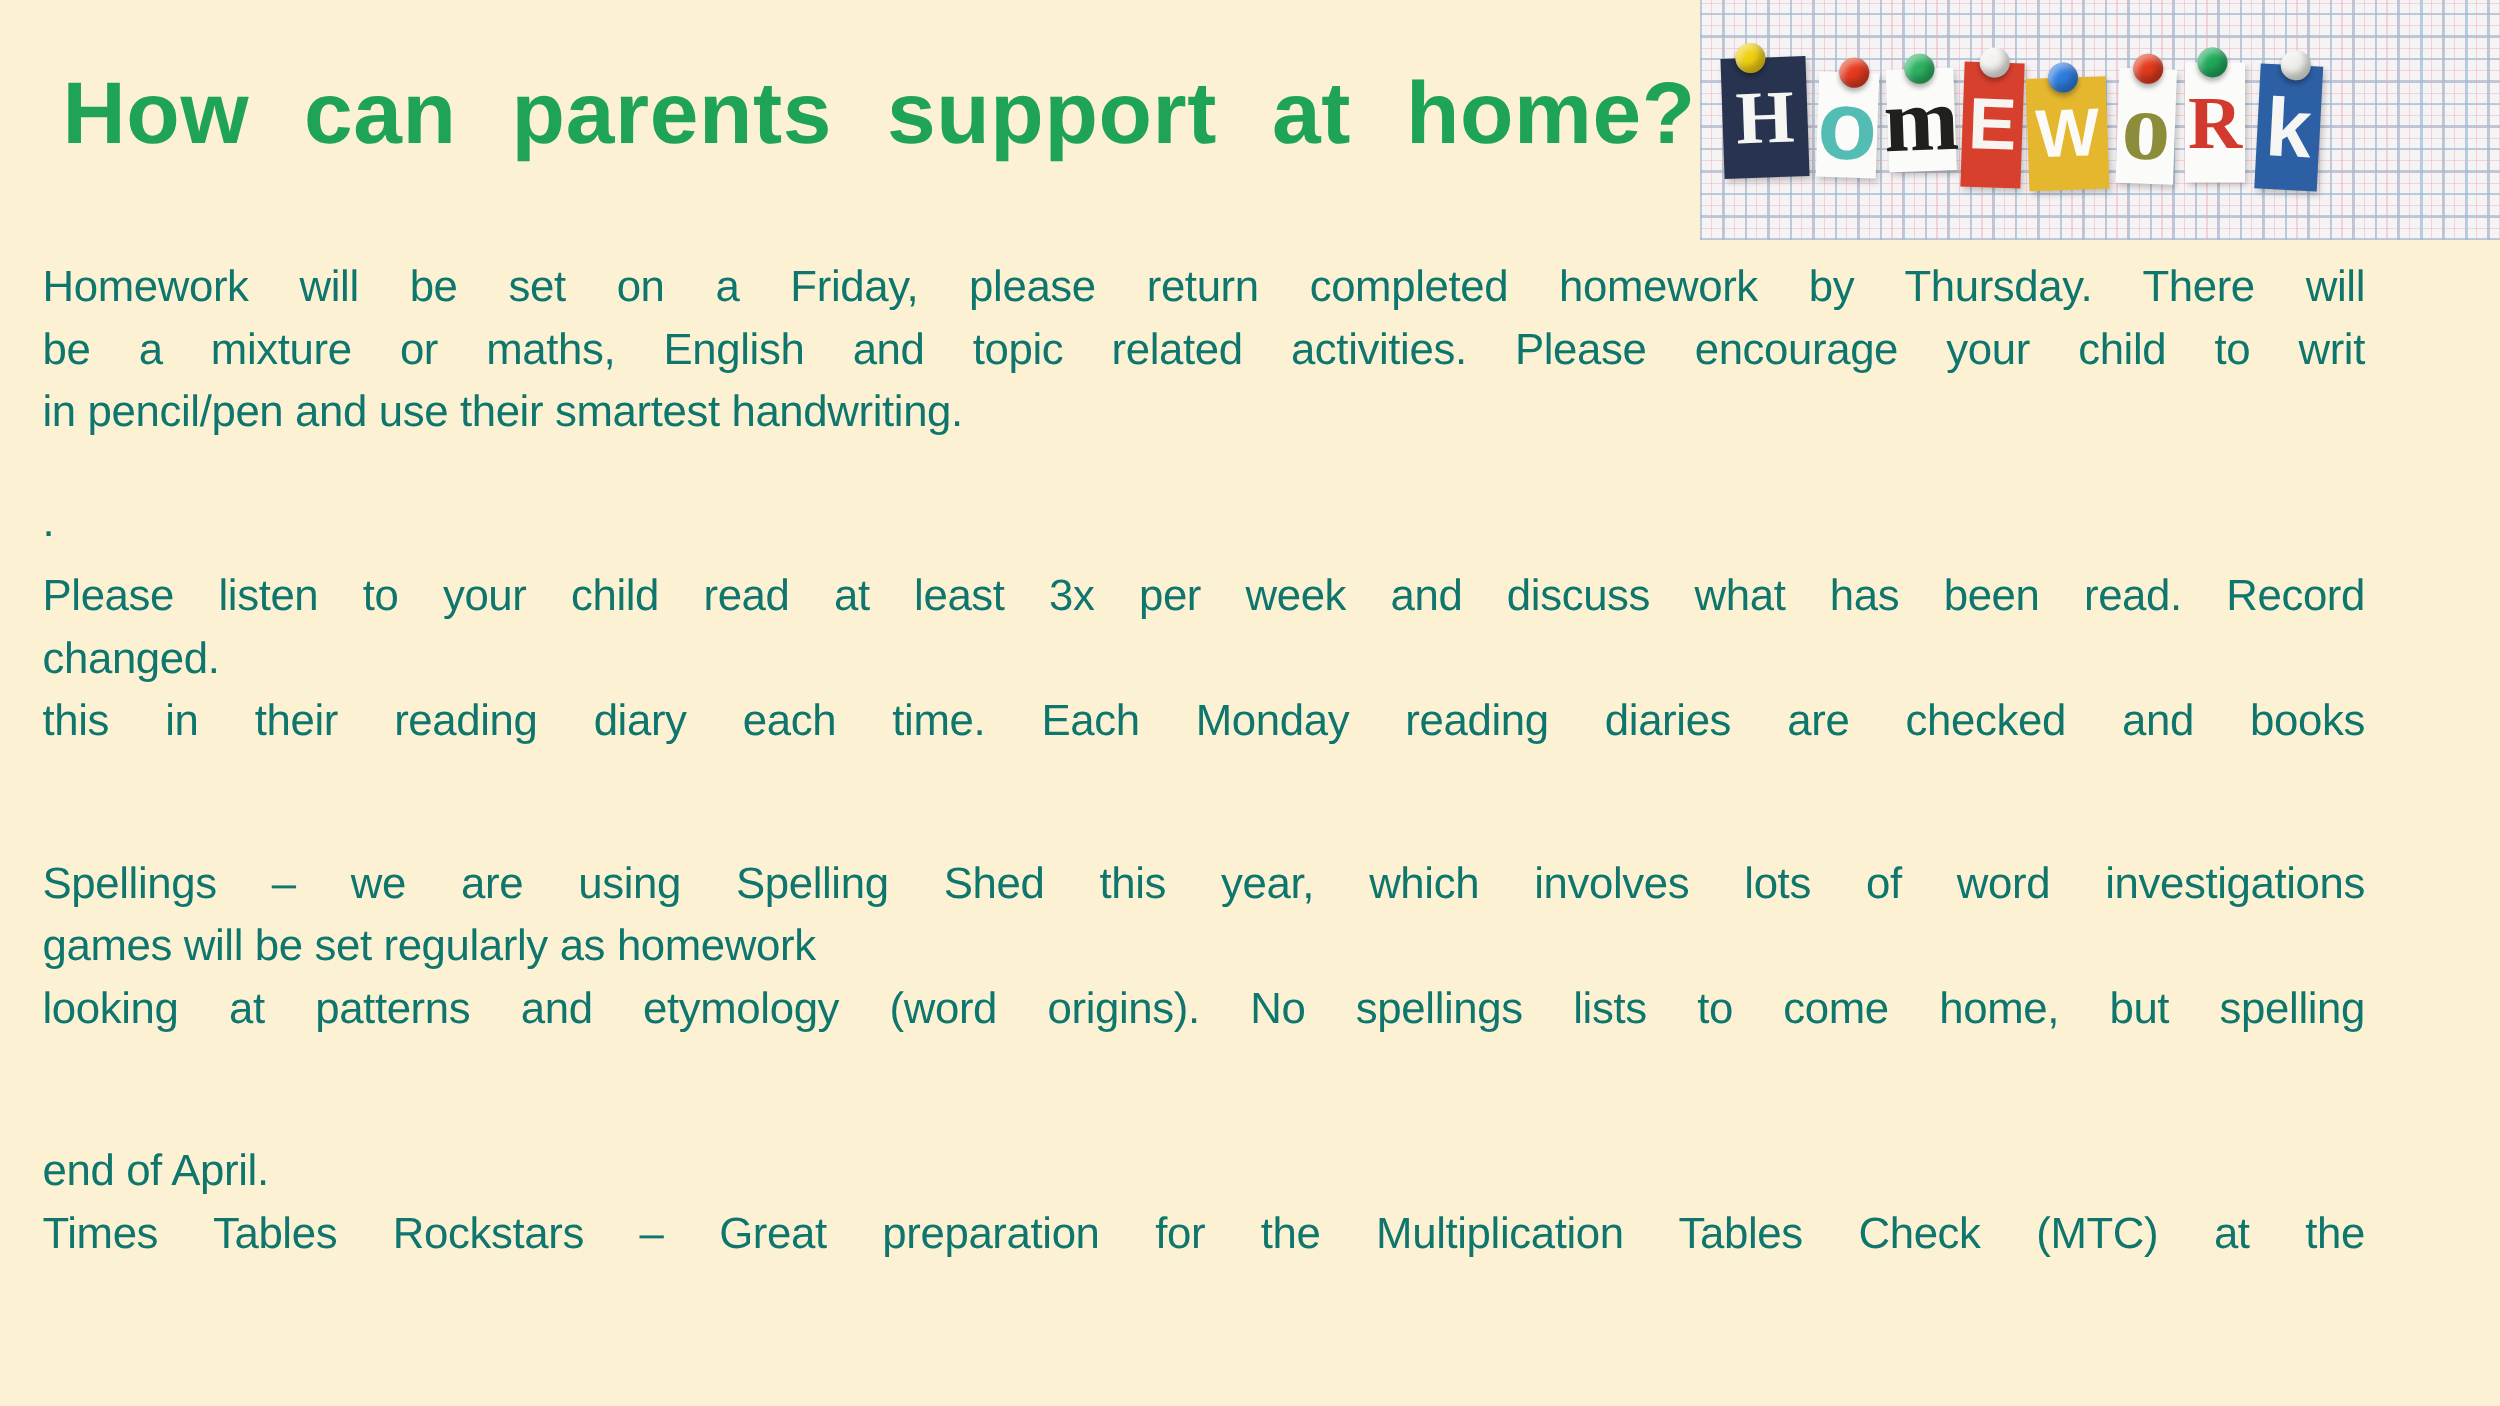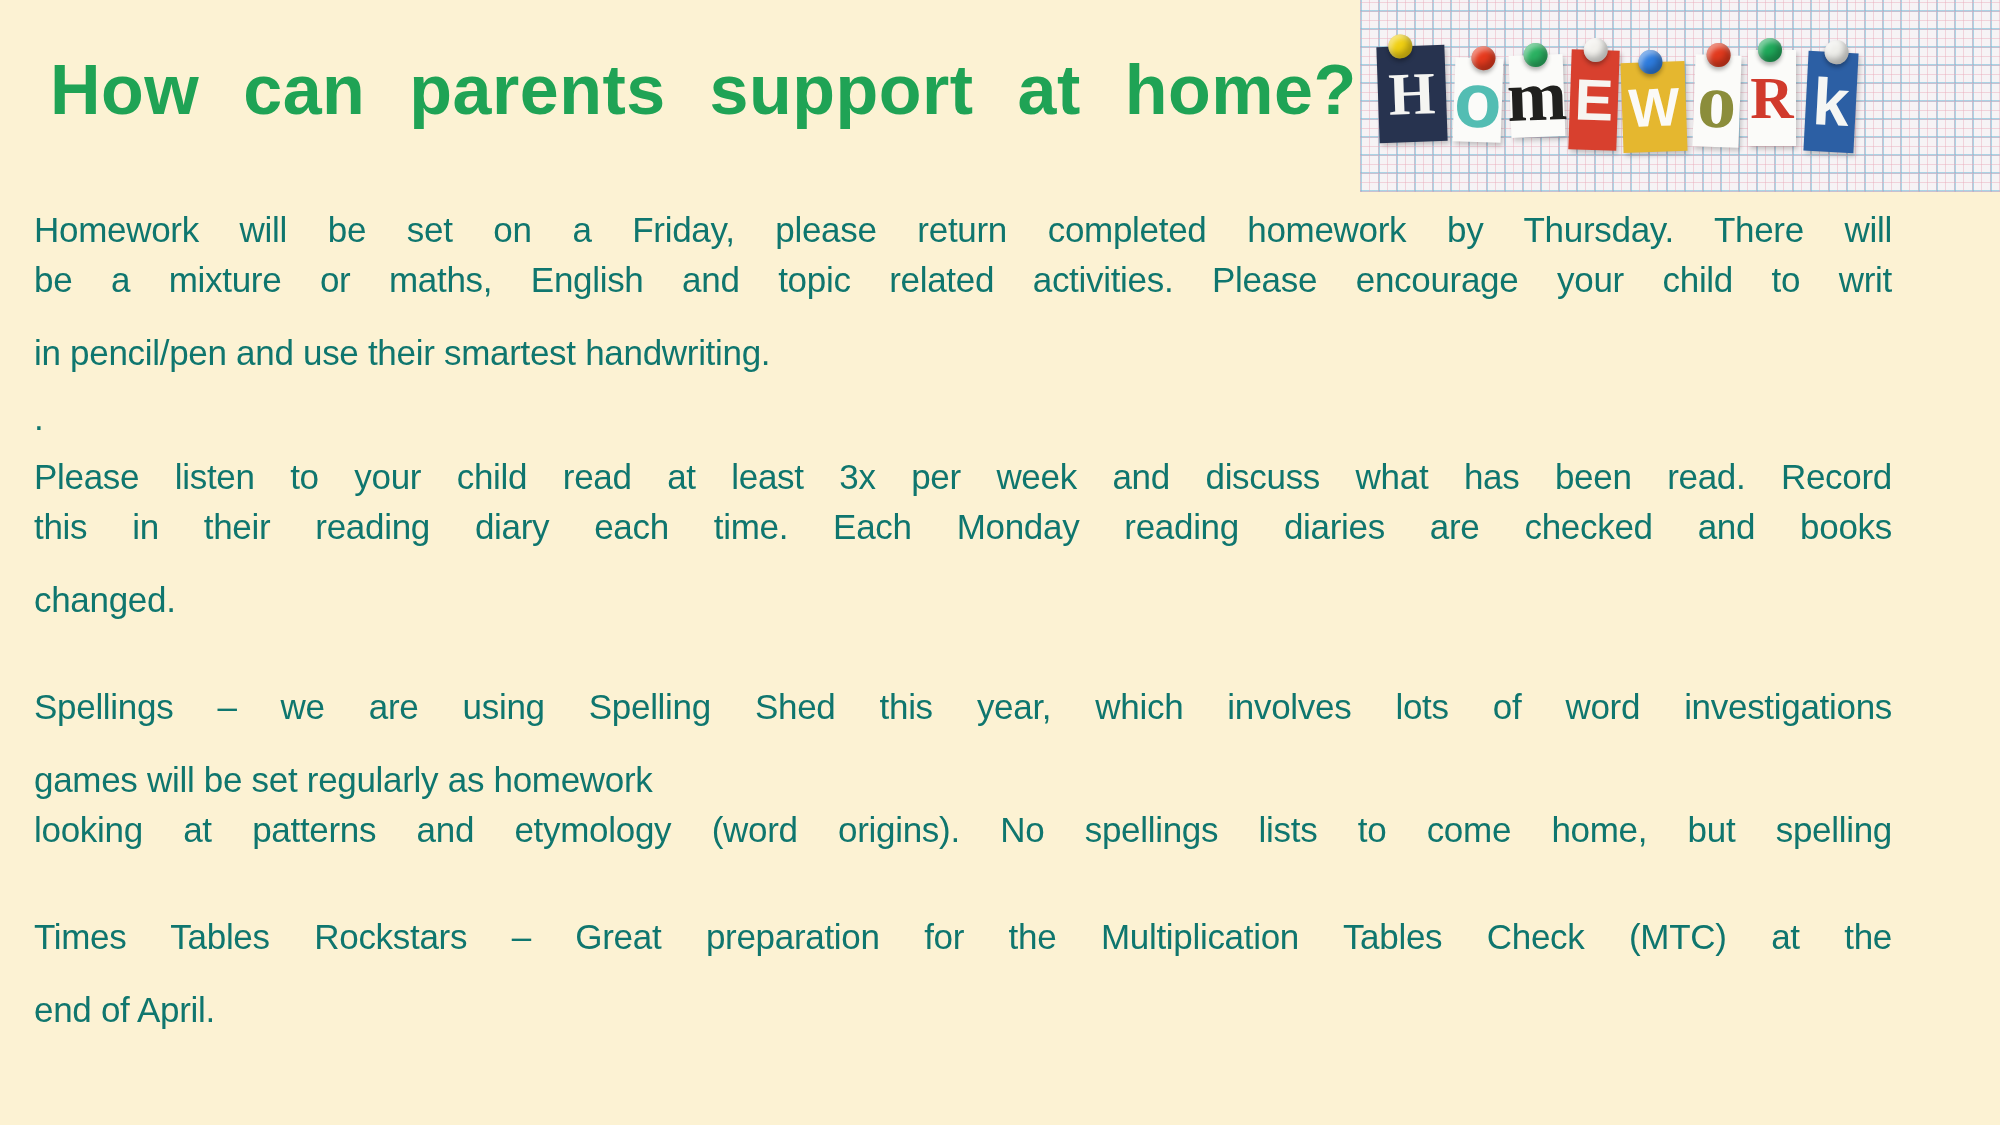--- a/index.html
+++ b/index.html
@@ -16,21 +16,21 @@
     font-size:70px;font-weight:bold;line-height:1.1;
     color:#1FA355;word-spacing:24px;letter-spacing:0.5px;
     white-space:nowrap;
   }
   .para{
     position:absolute;left:34px;width:1858px;
     font-size:35px;line-height:50px;color:#0f766e;
     letter-spacing:-0.3px;
   }
   .line{text-align:justify;text-align-last:justify;}
-  .line.last{text-align:justify;text-align-last:left;margin-top:23px;}
+  .line.last{text-align:justify;text-align-last:left;}
   #p1{top:205px;}
   #pdot{top:393px;width:400px;}
   #p2{top:452px;}
   #p3{top:682px;}
   #p4{top:912px;}
 
   
   .photo{
     position:absolute;left:1360px;top:0;width:640px;height:192px;
     background-color:#f6f3f5;
@@ -114,28 +114,28 @@
   <div class="para" id="p1">
     <div class="line">Homework will be set on a Friday, please return completed homework by Thursday. There will</div>
     <div class="line">be a mixture or maths, English and topic related activities.  Please encourage your child to writ</div>
     <div class="line last">in pencil/pen and use their smartest handwriting.</div>
   </div>
 
   <div class="para" id="pdot">.</div>
 
   <div class="para" id="p2">
     <div class="line">Please listen to your child read at least 3x per week and discuss what has been read. Record</div>
+    <div class="line last">changed.</div>
     <div class="line">this in their reading diary each time. Each Monday reading diaries are checked and books</div>
-    <div class="line last">changed.</div>
   </div>
 
   <div class="para" id="p3">
     <div class="line">Spellings – we are using Spelling Shed this year, which involves lots of word investigations</div>
     <div class="line last">games will be set regularly as homework</div>
     <div class="line">looking at patterns and etymology (word origins).  No spellings lists to come home, but spelling</div>
   </div>
 
   <div class="para" id="p4">
+    <div class="line last">end of April.</div>
     <div class="line">Times Tables Rockstars – Great preparation for the Multiplication Tables Check (MTC) at the</div>
-    <div class="line last">end of April.</div>
   </div>
 
 </div>
 
 </body></html>

